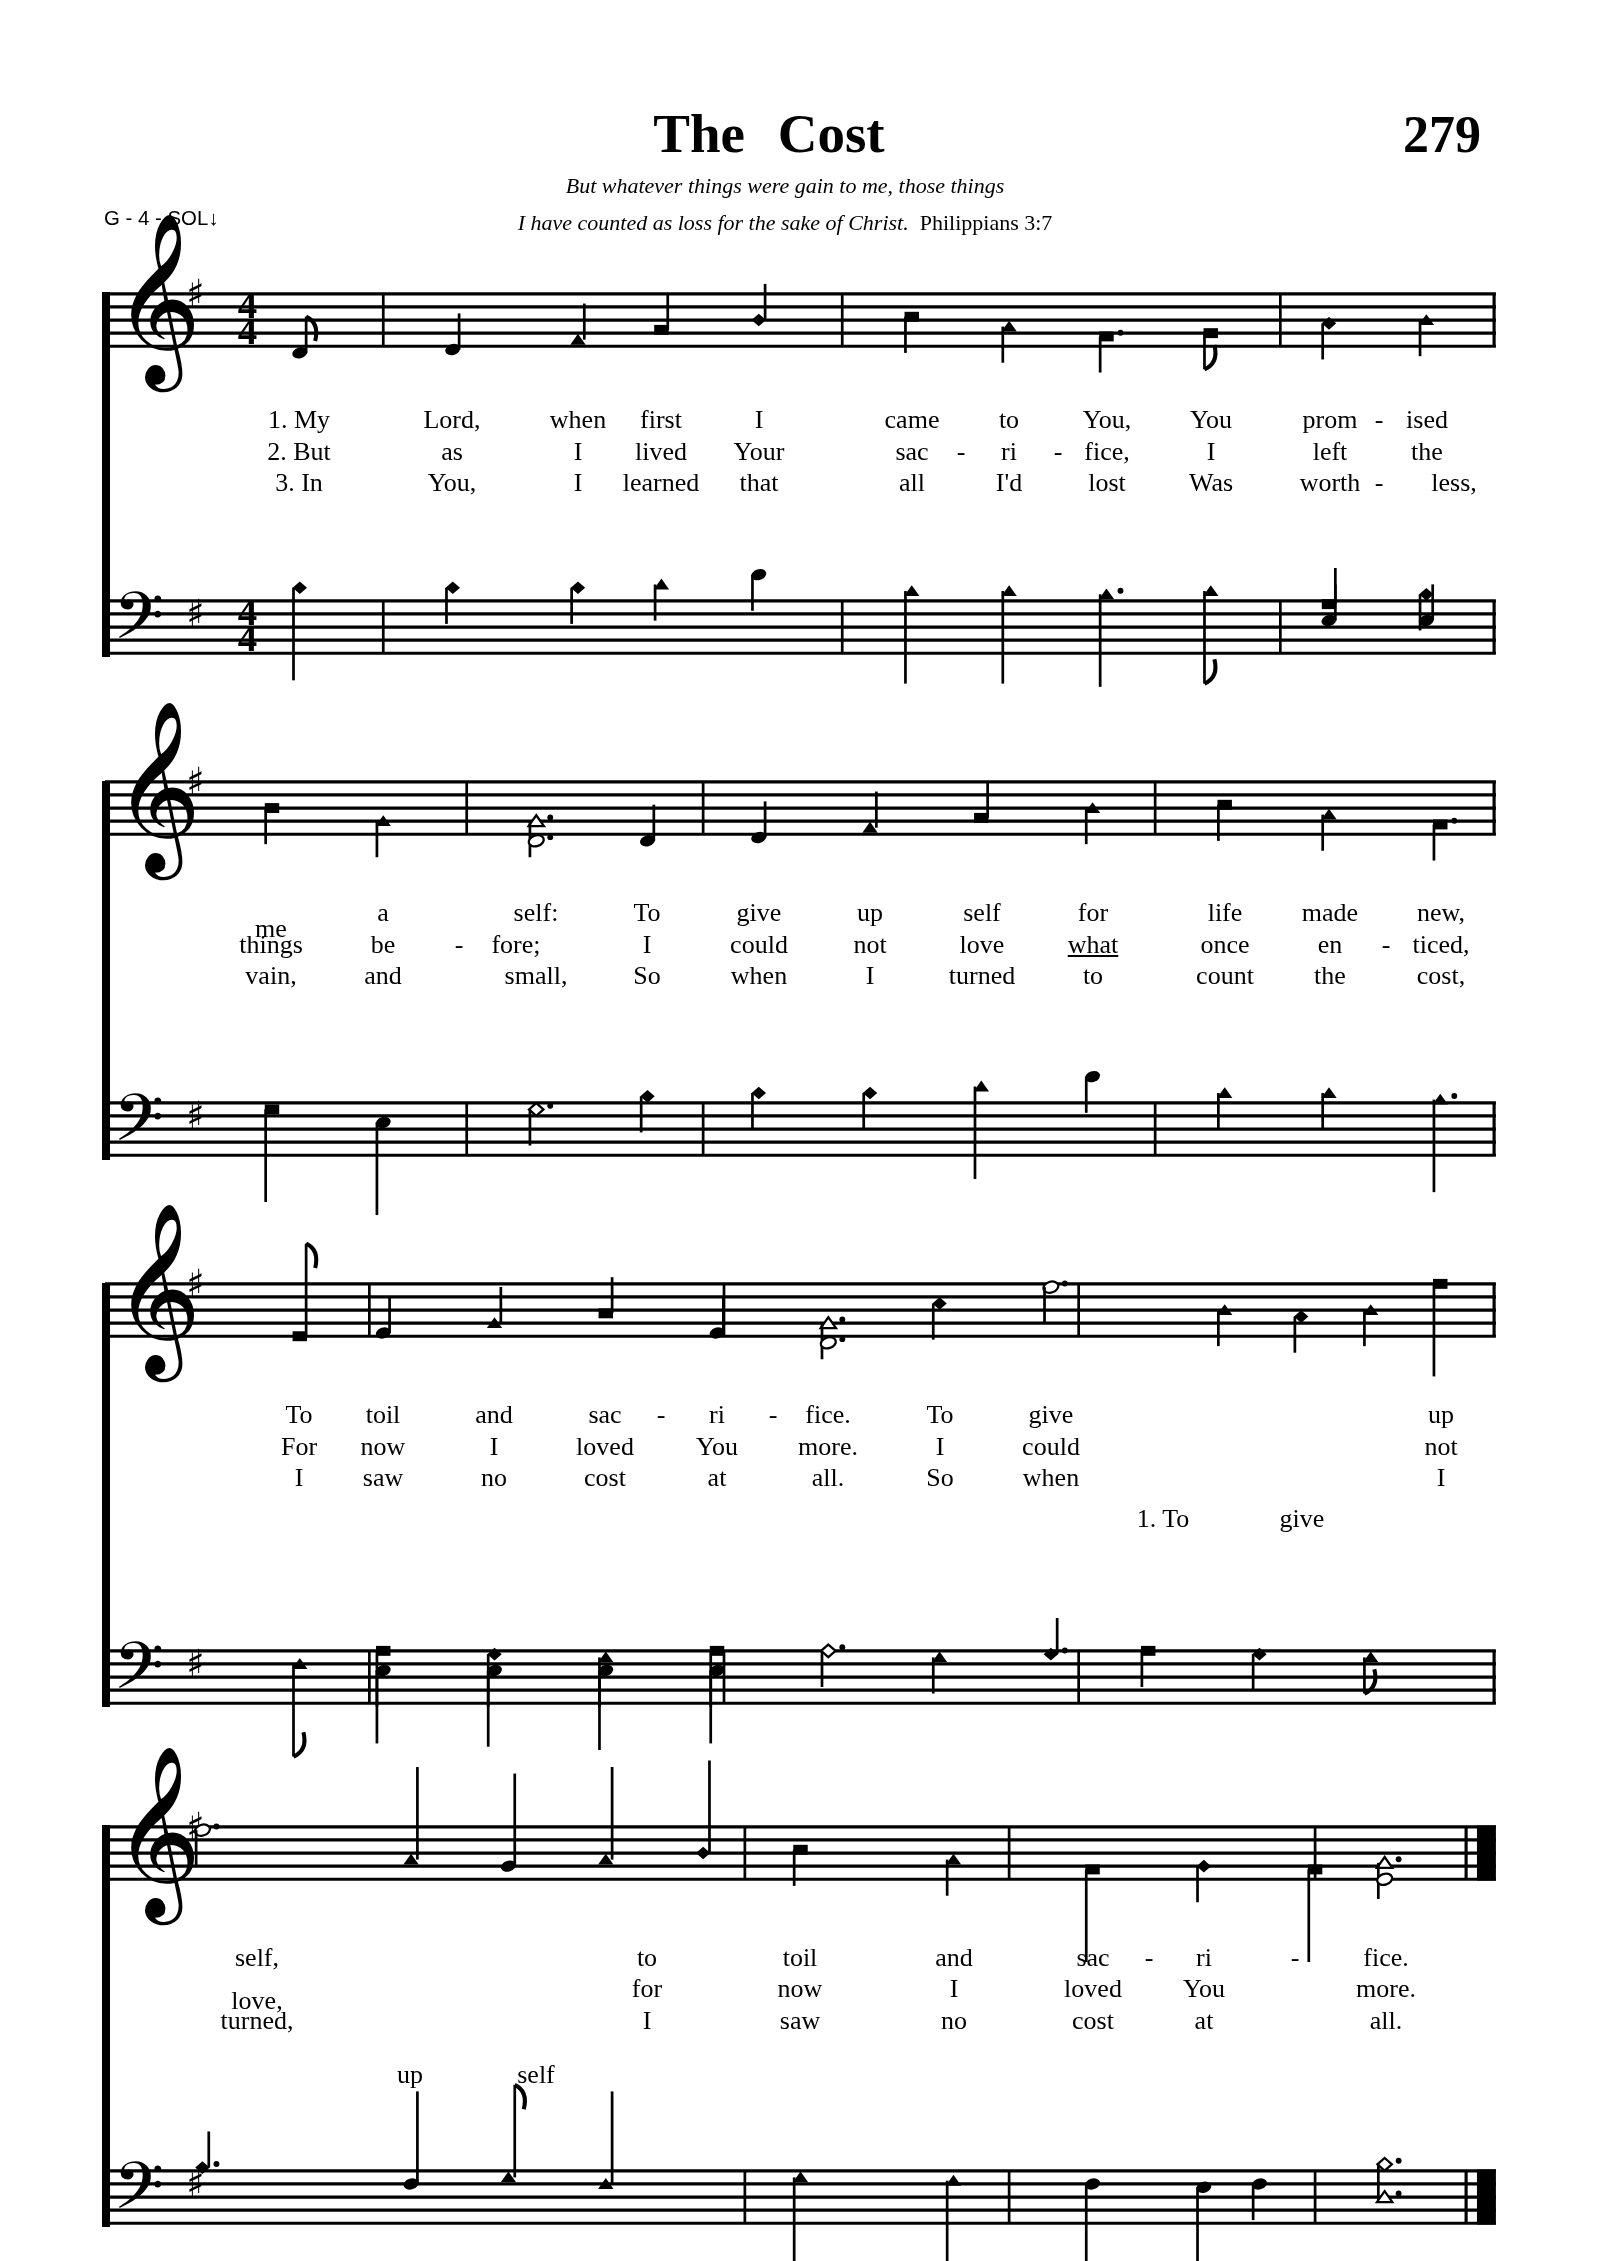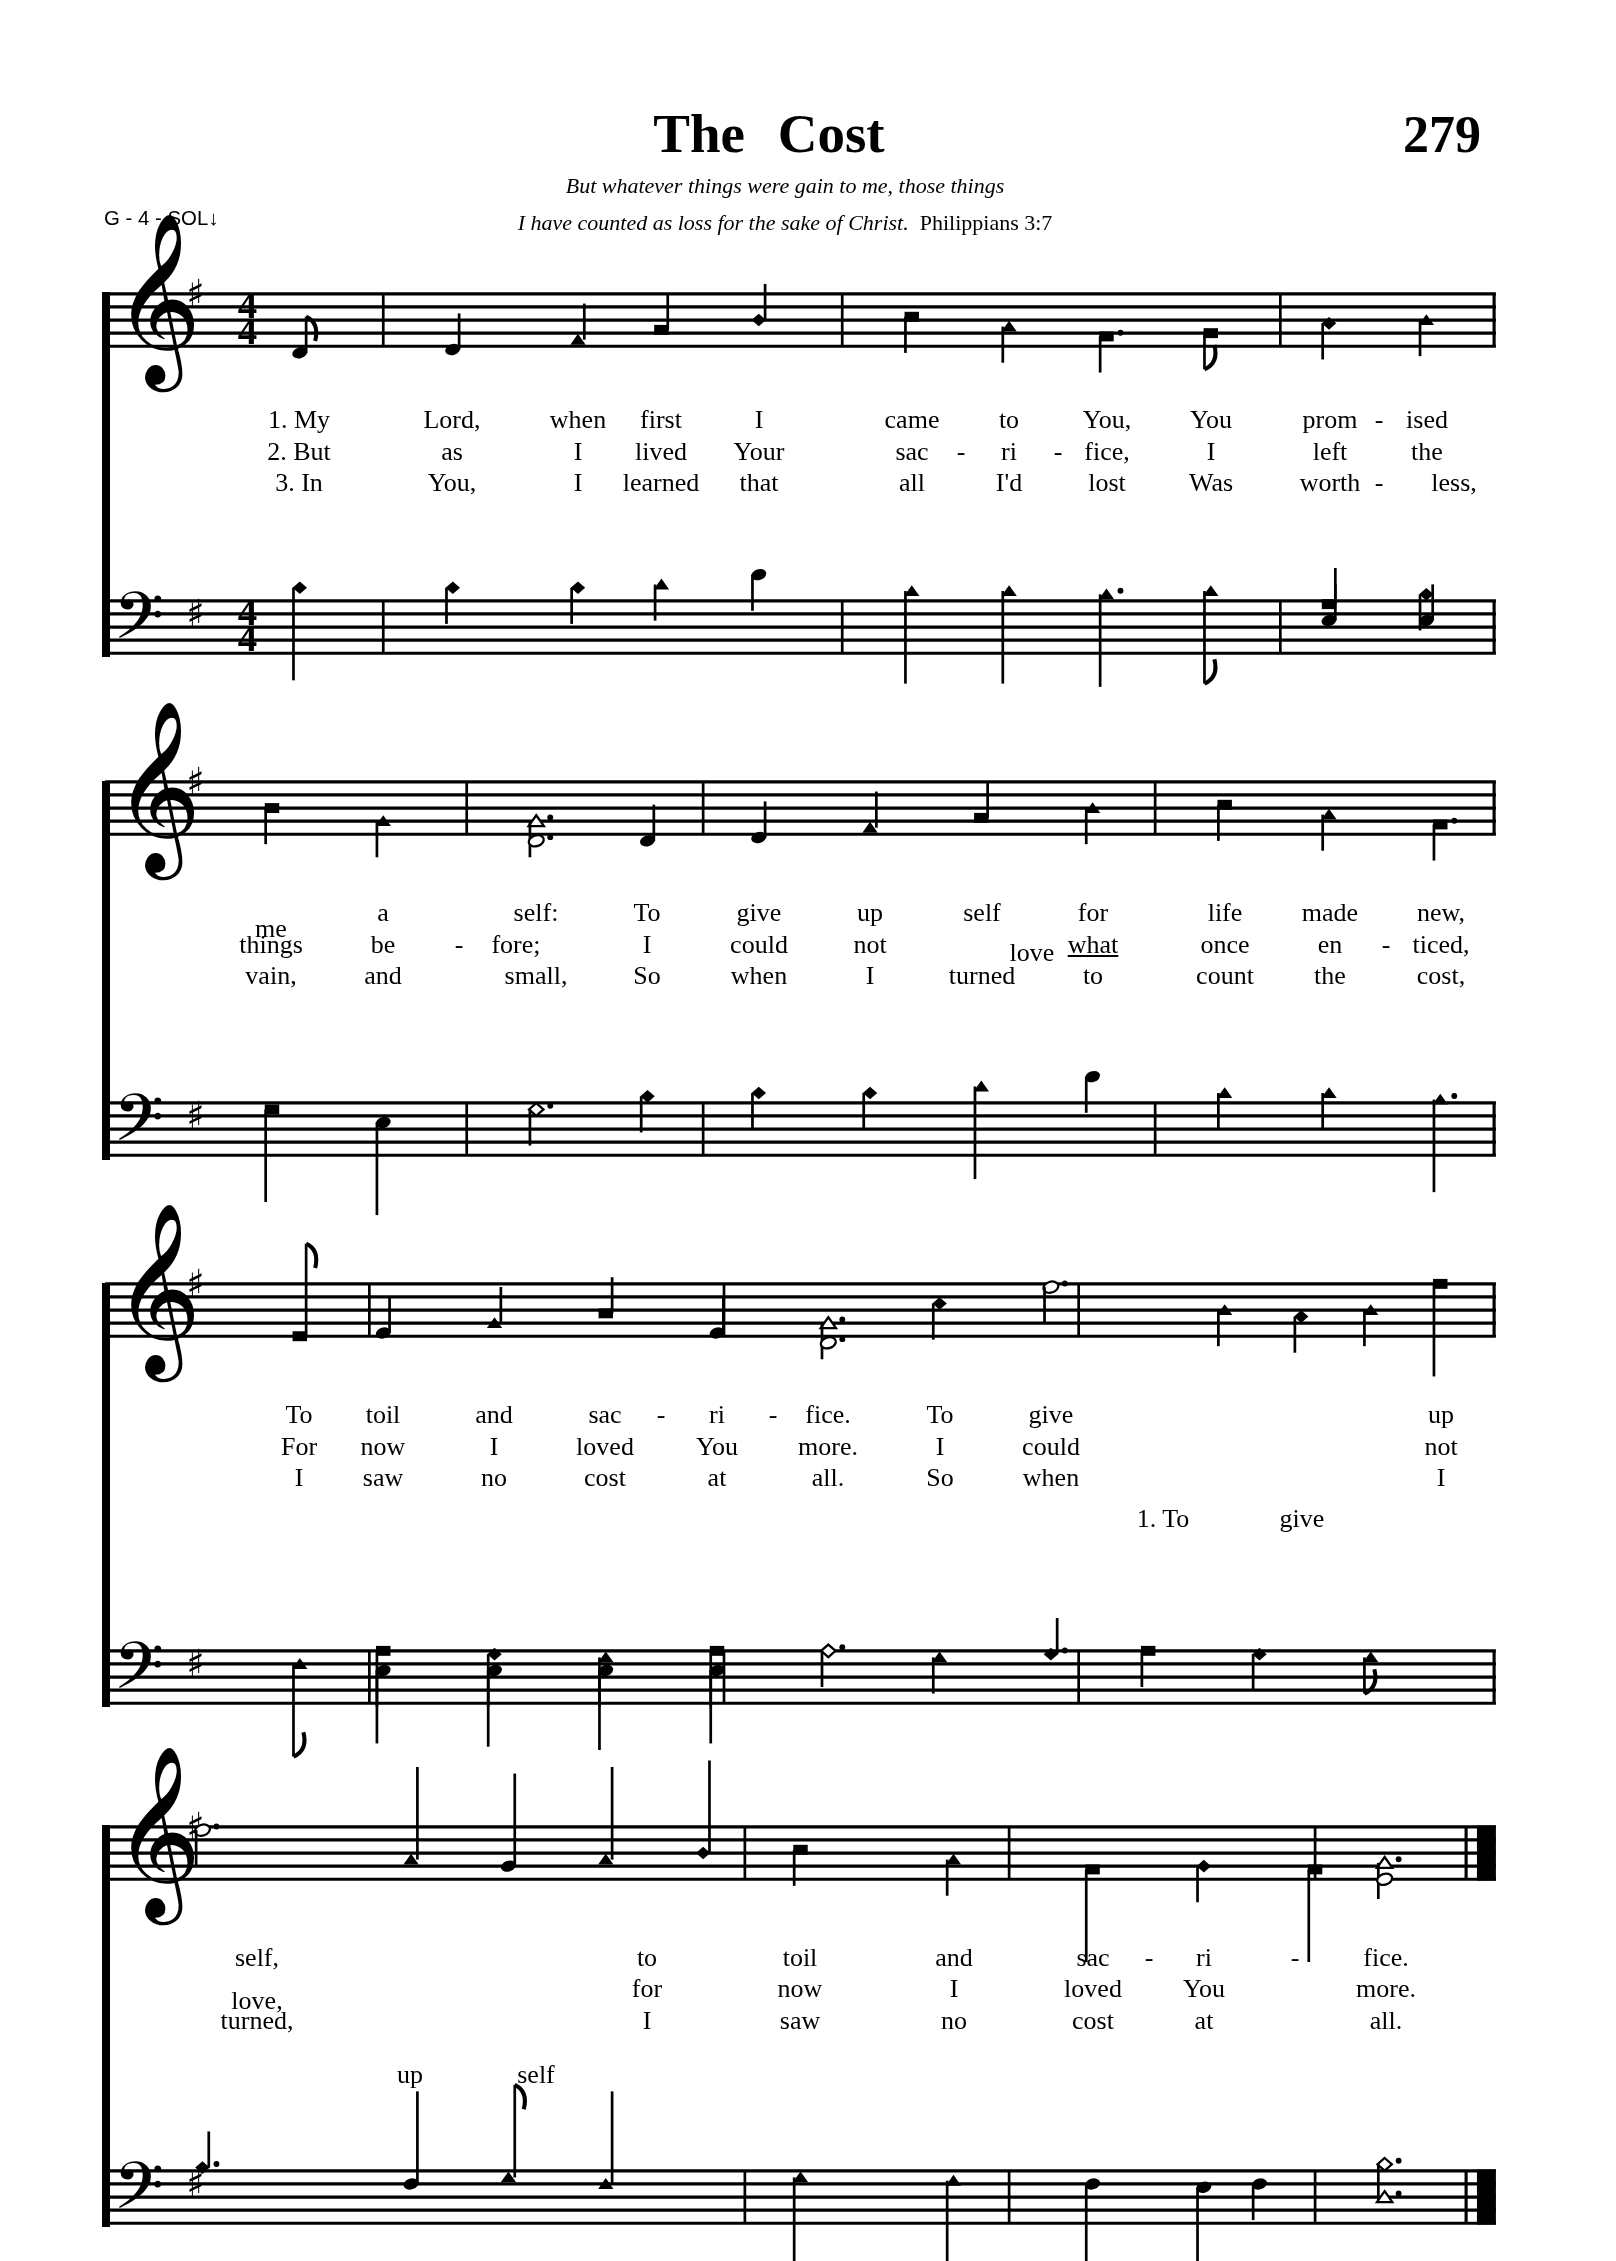--- a/index.html
+++ b/index.html
@@ -240,21 +240,21 @@
       <div class="lyric" style="left: 1225px; top: 900px;">life</div>
       <div class="lyric" style="left: 1330px; top: 900px;">made</div>
       <div class="lyric" style="left: 1441px; top: 900px;">new,</div>
       <div class="lyric" style="left: 271px; top: 932px;">things</div>
       <div class="lyric" style="left: 383px; top: 932px;">be</div>
       <div class="lyric" style="left: 459px; top: 932px;">-</div>
       <div class="lyric" style="left: 516px; top: 932px;">fore;</div>
       <div class="lyric" style="left: 647px; top: 932px;">I</div>
       <div class="lyric" style="left: 759px; top: 932px;">could</div>
       <div class="lyric" style="left: 870px; top: 932px;">not</div>
-      <div class="lyric" style="left: 1032px; top: 932px; margin-top: 8px;">love</div>
+      <div class="lyric" style="left: 982px; top: 932px;">love</div>
       <div class="lyric" style="left: 1093px; top: 932px; text-decoration: underline;">what</div>
       <div class="lyric" style="left: 1225px; top: 932px;">once</div>
       <div class="lyric" style="left: 1330px; top: 932px;">en</div>
       <div class="lyric" style="left: 1386px; top: 932px;">-</div>
       <div class="lyric" style="left: 1441px; top: 932px;">ticed,</div>
       <div class="lyric" style="left: 271px; top: 963px;">vain,</div>
       <div class="lyric" style="left: 383px; top: 963px;">and</div>
       <div class="lyric" style="left: 536px; top: 963px;">small,</div>
       <div class="lyric" style="left: 647px; top: 963px;">So</div>
       <div class="lyric" style="left: 759px; top: 963px;">when</div>

